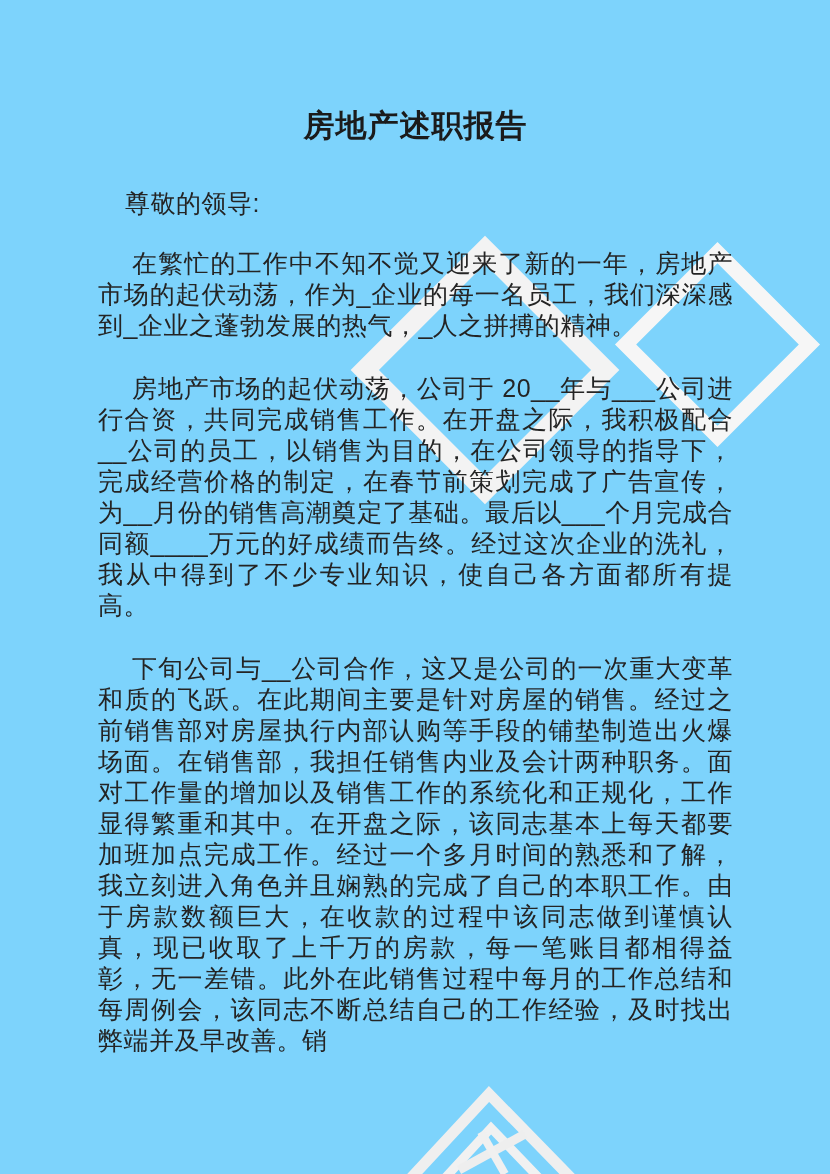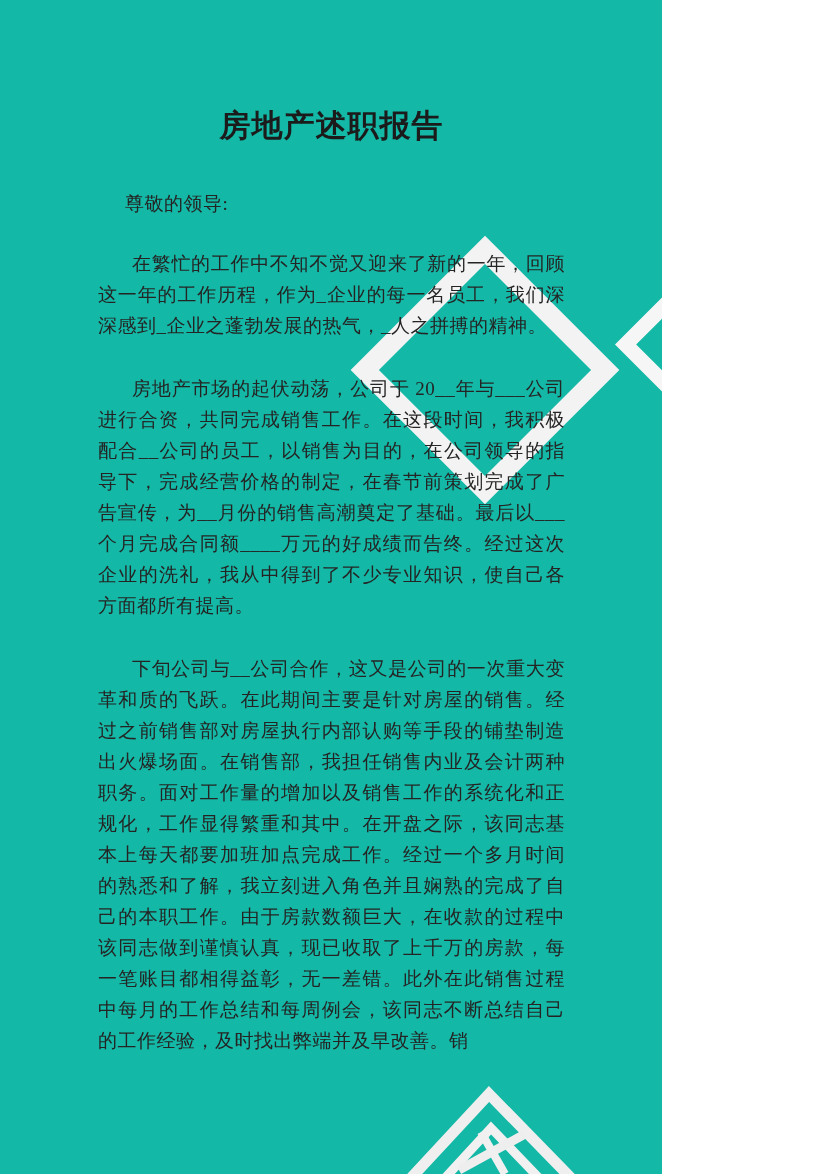--- a/index.html
+++ b/index.html
@@ -2,25 +2,25 @@
 <html><head>
 <meta charset="utf-8">
 <style>
   html, body {
     margin: 0;
     padding: 0;
     background: #ffffff;
   }
   .page {
     position: relative;
-    width: 662px;
+    width: 830px;
     height: 1174px;
-    background: #14b8a6;
+    background: #7dd3fc;
     overflow: hidden;
-    font-family: Liberation Serif, serif;
+    font-family: Liberation Sans, sans-serif;
     color: #222222;
   }
   
   .wm-layer {
     position: absolute;
     inset: 0;
     z-index: 0;
     pointer-events: none;
   }
   .wm-diamond {
@@ -57,21 +57,21 @@
     margin: 104px 0 40px 0;
     font-size: 31px;
     line-height: 44px;
     font-weight: 700;
     text-align: center;
     letter-spacing: 1px;
     color: #1b1b1b;
   }
   .content p {
     margin: 12px 0 29px 0;
-    font-size: 19px;
+    font-size: 25px;
     line-height: 31px;
     text-align: justify;
     letter-spacing: 0.5px;
     color: #242424;
   }
   .greeting { text-indent: 27px; }
   .para     { text-indent: 34px; margin-bottom: 32px !important; }
 </style>
 </head>
 <body>
@@ -88,21 +88,21 @@
       <path d="M88 50 L112 92" stroke="#f0f0f0" stroke-width="8"></path>
     </svg>
   </div>
 
   <div class="content">
     <h1 class="doc-title">房地产述职报告</h1>
 
     <p class="greeting">尊敬的领导:</p>
 
 
-    <p class="para">在繁忙的工作中不知不觉又迎来了新的一年，回顾这一年的工作历程，作为_企业的每一名员工，我们深深感到_企业之蓬勃发展的热气，_人之拼搏的精神。</p>
+    <p class="para">在繁忙的工作中不知不觉又迎来了新的一年，房地产市场的起伏动荡，作为_企业的每一名员工，我们深深感到_企业之蓬勃发展的热气，_人之拼搏的精神。</p>
 
 
-    <p class="para">房地产市场的起伏动荡，公司于 20__年与___公司进行合资，共同完成销售工作。在这段时间，我积极配合__公司的员工，以销售为目的，在公司领导的指导下，完成经营价格的制定，在春节前策划完成了广告宣传，为__月份的销售高潮奠定了基础。最后以___个月完成合同额____万元的好成绩而告终。经过这次企业的洗礼，我从中得到了不少专业知识，使自己各方面都所有提高。</p>
+    <p class="para">房地产市场的起伏动荡，公司于 20__年与___公司进行合资，共同完成销售工作。在开盘之际，我积极配合__公司的员工，以销售为目的，在公司领导的指导下，完成经营价格的制定，在春节前策划完成了广告宣传，为__月份的销售高潮奠定了基础。最后以___个月完成合同额____万元的好成绩而告终。经过这次企业的洗礼，我从中得到了不少专业知识，使自己各方面都所有提高。</p>
 
     <p class="para">下旬公司与__公司合作，这又是公司的一次重大变革和质的飞跃。在此期间主要是针对房屋的销售。经过之前销售部对房屋执行内部认购等手段的铺垫制造出火爆场面。在销售部，我担任销售内业及会计两种职务。面对工作量的增加以及销售工作的系统化和正规化，工作显得繁重和其中。在开盘之际，该同志基本上每天都要加班加点完成工作。经过一个多月时间的熟悉和了解，我立刻进入角色并且娴熟的完成了自己的本职工作。由于房款数额巨大，在收款的过程中该同志做到谨慎认真，现已收取了上千万的房款，每一笔账目都相得益彰，无一差错。此外在此销售过程中每月的工作总结和每周例会，该同志不断总结自己的工作经验，及时找出弊端并及早改善。销</p>
   </div>
 
 </div>
 
 </body></html>

